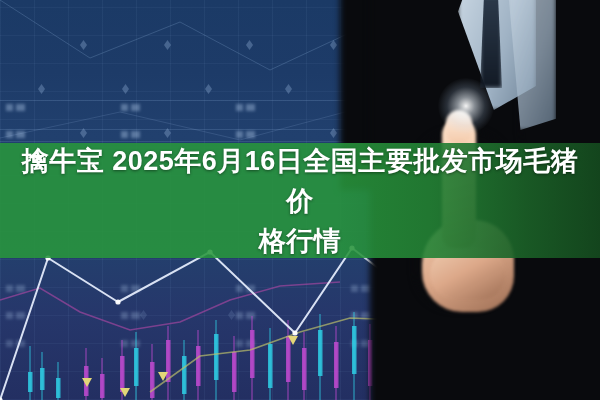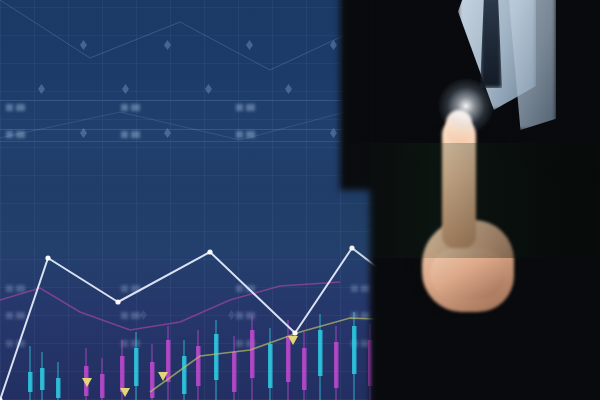--- a/index.html
+++ b/index.html
@@ -364,15 +364,21 @@
     <div class="skin" style="left:112px; top:128px; width:34px; height:130px;
                 border-radius:17px 17px 12px 12px;
                 background:linear-gradient(165deg,#ffe6cf 0%,#f2c4a3 40%,#c08a69 100%);"></div>
 
     <div class="skin" style="left:116px; top:120px; width:26px; height:34px; border-radius:13px;
                 background:linear-gradient(180deg,#fff0e2,#f3c9a9);"></div>
 
     <div id="finger-glow"></div>
   </div>
 
+  <div id="title-band">
+    <div id="title-text">
+      <span>擒牛宝 2025年6月16日全国主要批发市场毛猪价</span><br>
+      <span>格行情</span>
+    </div>
+  </div>
   <div id="title-band-fade"></div>
 
 </div>
 
 </body></html>

